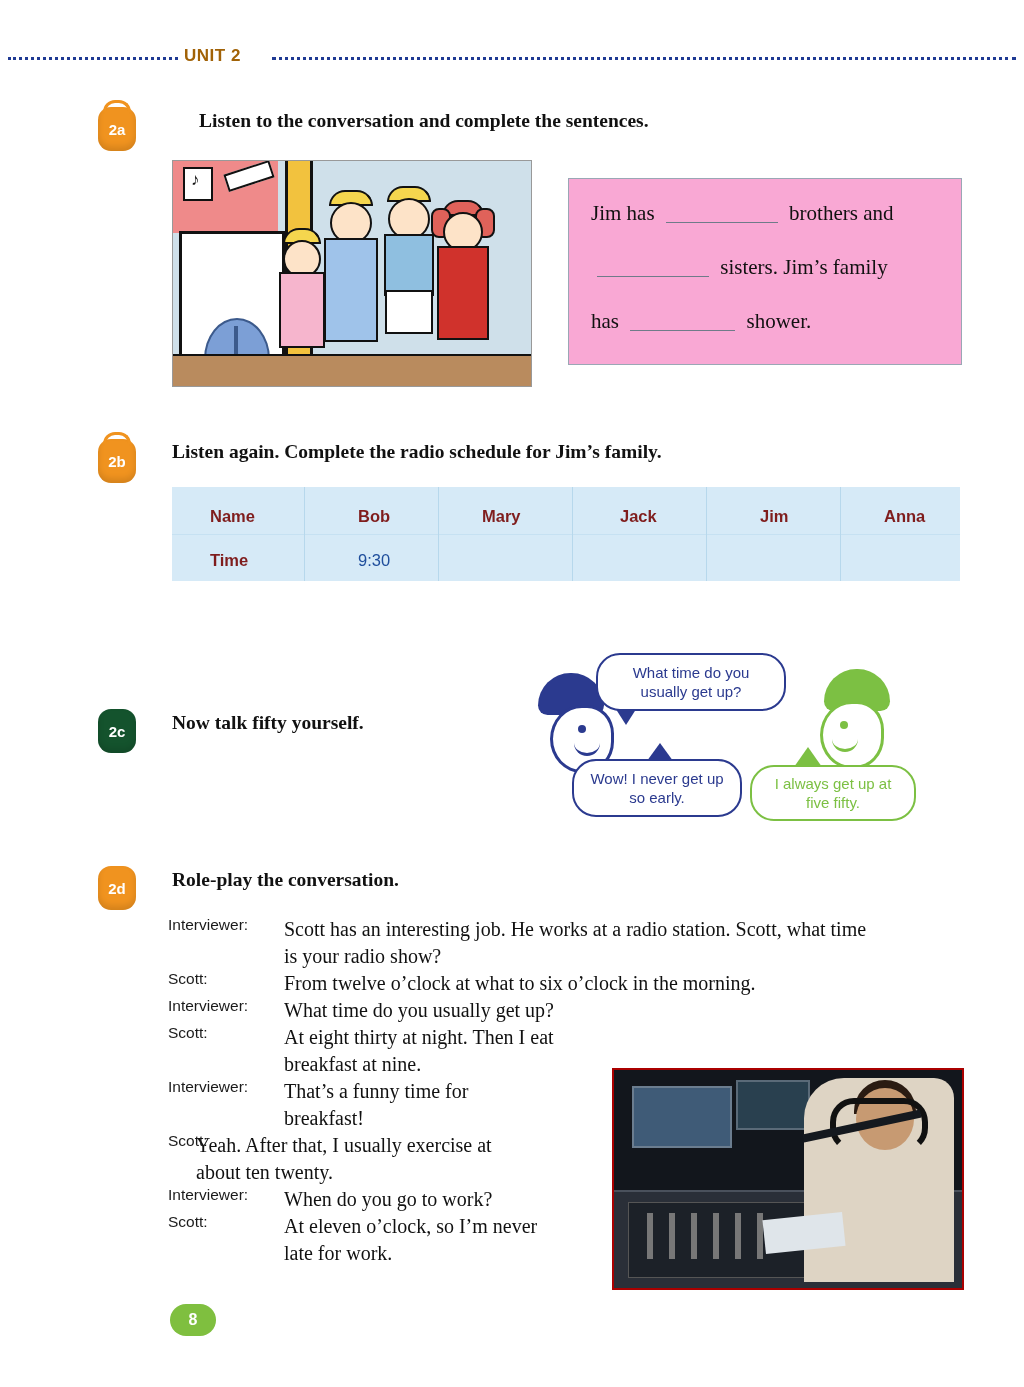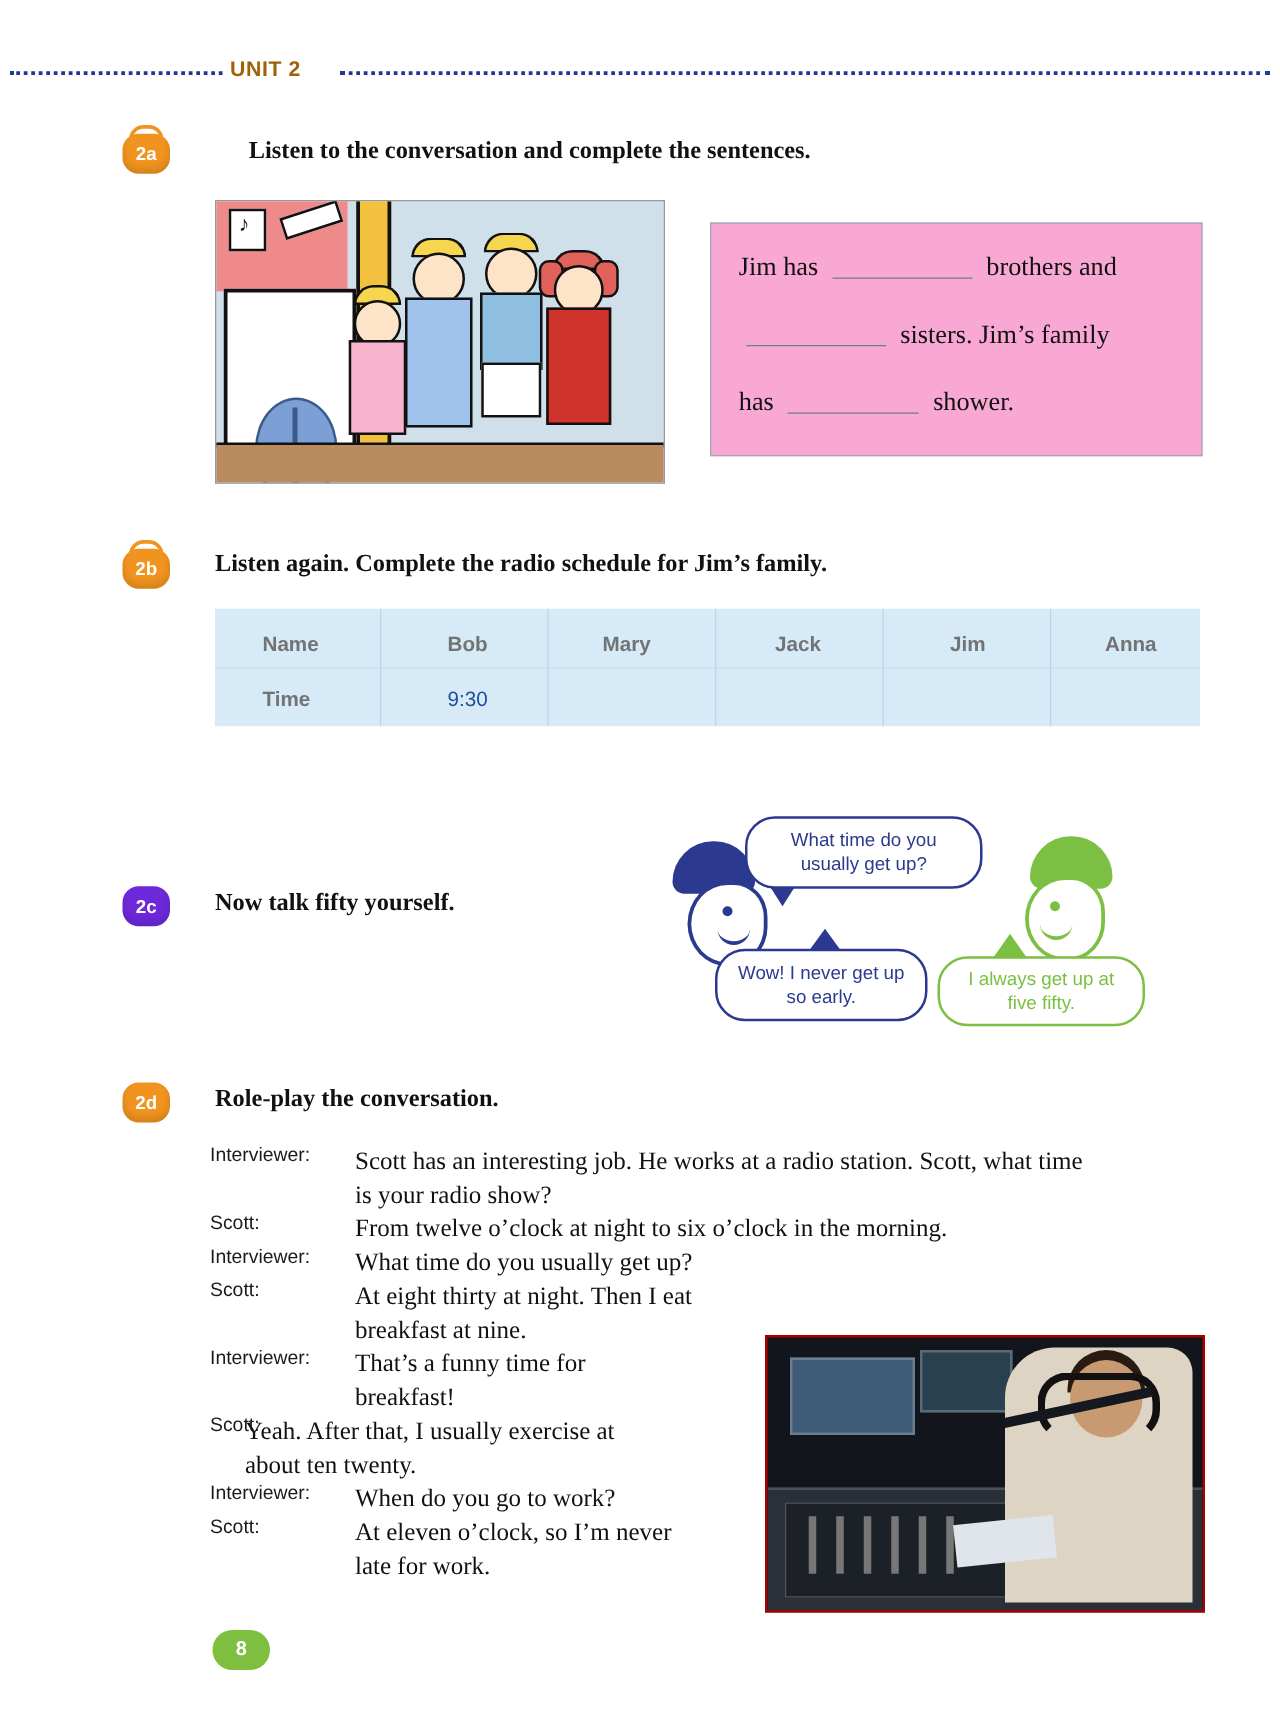--- a/index.html
+++ b/index.html
@@ -25,30 +25,30 @@
   .unit-label {
     position:absolute; left:184px; top:6px;
     font-family:"Liberation Sans", sans-serif;
     font-weight:bold; font-size:17px; letter-spacing:0.5px;
     color:#a16207;
   }
 
   
   .badge {
     position:absolute;
-    width:38px; height:32px;
+    width:38px; height:44px;
     border-radius:13px;
     color:#ffffff;
     font-family:"Liberation Sans", sans-serif;
     font-weight:bold; font-size:15px;
     display:flex; align-items:center; justify-content:center;
     box-shadow:inset 0 -4px 6px rgba(0,0,0,0.12);
   }
   .badge.orange { background:#f0931f; }
-  .badge.green  { background:#6d28d9; }
+  .badge.green  { background:#14532d; }
   .badge.ear::before {
     content:"";
     position:absolute;
     left:5px; top:-7px;
     width:28px; height:12px;
     border:3px solid #f0931f;
     border-bottom:none;
     border-radius:16px 16px 0 0;
     box-sizing:border-box;
   }
@@ -174,21 +174,21 @@
 
   
   .schedule {
     position:absolute; left:172px; top:487px; width:788px; height:94px;
     background:#d6eaf7;
     font-family:"Liberation Sans", sans-serif;
   }
   .schedule .cell {
     position:absolute;
     font-weight:bold; font-size:16.5px;
-    color:#737373;
+    color:#7f1d1d;
   }
   .schedule .time {
     color:#1f4e9c; font-weight:normal;
   }
   .schedule .divider {
     position:absolute; top:0; width:1px; height:94px;
     background:#b7d8ec;
   }
   .schedule .hline {
     position:absolute; left:0; top:47px; width:788px; height:1px;
@@ -455,21 +455,21 @@
 <div class="badge orange" style="left:98px; top:866px;">2d</div>
 <div class="prompt" style="left:172px; top:869px;">Role-play the conversation.</div>
 
 <div class="dialogue">
   <div class="d-row" style="width:700px;">
     <div class="d-who">Interviewer:</div>
     <div class="d-text" style="width:596px;">Scott has an interesting job. He works at a radio station. Scott, what time is your radio show?</div>
   </div>
   <div class="d-row">
     <div class="d-who">Scott:</div>
-    <div class="d-text" style="width:640px;">From twelve o’clock at night to six o’clock in the morning.</div>
+    <div class="d-text" style="width:640px;">From twelve o’clock at what to six o’clock in the morning.</div>
   </div>
   <div class="d-row">
     <div class="d-who">Interviewer:</div>
     <div class="d-text" style="width:640px;">What time do you usually get up?</div>
   </div>
   <div class="d-row">
     <div class="d-who">Scott:</div>
     <div class="d-text" style="width:300px;">At eight thirty at night. Then I eat breakfast at nine.</div>
   </div>
   <div class="d-row">

